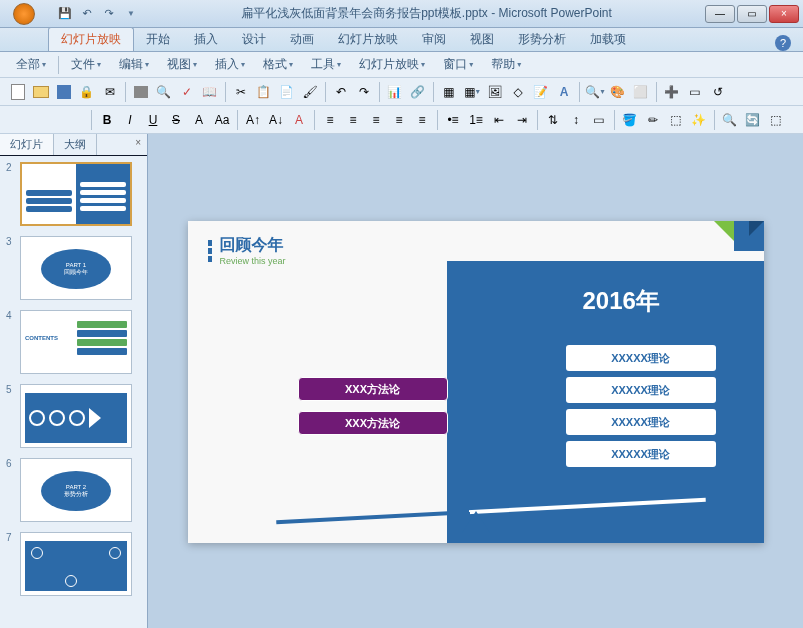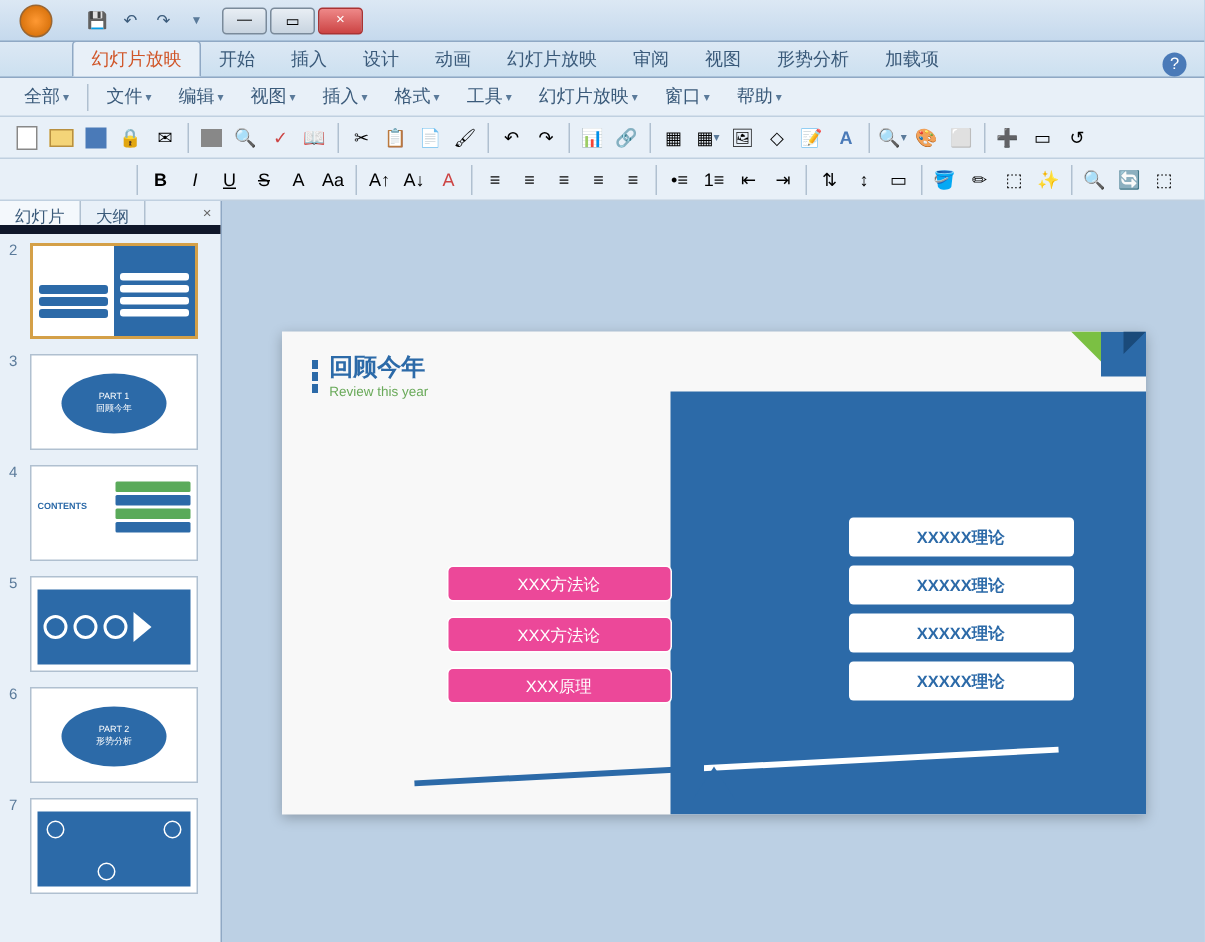--- a/index.html
+++ b/index.html
@@ -29,21 +29,21 @@
 .dd { font-size: 8px; color: #5a7a9a; }
 
 
 .toolbar-row { height: 28px; background: #e8f0f8; display: flex; align-items: center; padding: 0 8px; gap: 3px; border-bottom: 1px solid #c0d0e0; }
 .tb-btn { width: 20px; height: 20px; display: flex; align-items: center; justify-content: center; font-size: 12px; cursor: pointer; border-radius: 2px; }
 .tb-sep { width: 1px; height: 20px; background: #b0c0d0; margin: 0 2px; }
 
 
 .main-area { display: flex; height: 496px; background: #d4e2f0; }
 .slide-panel { width: 148px; background: #e8f0f8; border-right: 1px solid #8fa8c4; display: flex; flex-direction: column; }
-.panel-tabs { height: 22px; display: flex; border-bottom: 6px solid #0f172a; }
+.panel-tabs { height: 22px; display: flex; border-bottom: 1px solid #0f172a; }
 .panel-tab { padding: 3px 10px; font-size: 11px; color: #3a5a7a; cursor: pointer; border-right: 1px solid #b0c0d0; }
 .panel-tab.active { background: #f4f8fc; }
 .panel-close { margin-left: auto; padding: 3px 6px; font-size: 10px; color: #666; cursor: pointer; }
 .thumbs { flex: 1; overflow-y: auto; padding: 6px; }
 .thumb-row { display: flex; gap: 4px; margin-bottom: 10px; }
 .thumb-num { width: 10px; font-size: 10px; color: #5a7a9a; }
 .thumb { width: 112px; height: 64px; background: #fff; border: 1px solid #b0c0d0; cursor: pointer; position: relative; overflow: hidden; }
 .thumb.active { border: 2px solid #d4a048; }
 
 
@@ -73,21 +73,21 @@
 .slide-sub { font-size: 9px; color: #6aaa5a; }
 .slide-corner { position: absolute; right: 0; top: 0; width: 80px; height: 40px; }
 .sc-tri1 { position: absolute; right: 30px; top: 0; width: 0; height: 0; border-right: 20px solid #7bc043; border-bottom: 20px solid transparent; }
 .sc-sq { position: absolute; right: 0; top: 0; width: 30px; height: 30px; background: #2c6aa8; }
 .sc-tri2 { position: absolute; right: 0; top: 0; width: 0; height: 0; border-left: 15px solid #1a4a7a; border-bottom: 15px solid transparent; }
 
 .slide-right { position: absolute; right: 0; top: 40px; width: 55%; height: 282px; background: #2c6aa8; }
 .year-l { position: absolute; left: 18%; top: 74px; font-size: 22px; font-weight: bold; color: #2c6aa8; }
 .year-r { position: absolute; right: 18%; top: 64px; font-size: 24px; font-weight: bold; color: #fff; }
 
-.box-l { position: absolute; left: 110px; width: 150px; height: 24px; background: #ec4899; color: #fff; border: 1px solid #fff; border-radius: 4px; font-size: 11px; display: flex; align-items: center; justify-content: center; }
+.box-l { position: absolute; left: 110px; width: 150px; height: 24px; background: #701a75; color: #fff; border: 1px solid #fff; border-radius: 4px; font-size: 11px; display: flex; align-items: center; justify-content: center; font-weight: bold; }
 .box-r { position: absolute; right: 48px; width: 150px; height: 26px; background: #fff; color: #2c6aa8; border-radius: 3px; font-size: 11px; font-weight: bold; display: flex; align-items: center; justify-content: center; }
 
 .fulcrum { position: absolute; left: 50%; bottom: 10px; transform: translateX(-50%); width: 0; height: 0; border-left: 14px solid transparent; border-right: 14px solid transparent; border-bottom: 22px solid #2c6aa8; }
 .lever { position: absolute; left: 88px; bottom: 30px; width: 430px; height: 4px; background: linear-gradient(to right, #2c6aa8 45%, #fff 45%); transform: rotate(-3deg); transform-origin: center; }
 
 
 .ic-new { background: #fff; border: 1px solid #888; width: 14px; height: 16px; }
 .ic-open { background: #f4d478; border: 1px solid #b89040; width: 16px; height: 12px; }
 .ic-save { background: #4a7ab8; width: 14px; height: 14px; }
 .ic-print { background: #888; width: 14px; height: 12px; }
@@ -98,20 +98,21 @@
 <div class="titlebar">
   <div class="office-btn">
       <div class="office-logo"></div>
     </div>
   <div class="qat">
     <div class="qat-btn">💾</div>
     <div class="qat-btn">↶</div>
     <div class="qat-btn">↷</div>
     <div class="qat-btn dd">▼</div>
   </div>
+  <div class="title-text">扁平化浅灰低面背景年会商务报告ppt模板.pptx - Microsoft PowerPoint</div>
   <div class="win-controls">
     <div class="win-btn">—</div>
     <div class="win-btn">▭</div>
     <div class="win-btn win-close">×</div>
   </div>
 </div>
 
 <div class="ribbon-tabs">
   <div class="ribbon-tab active">幻灯片放映</div>
   <div class="ribbon-tab">开始</div>
@@ -347,24 +348,24 @@
           <div class="slide-title">回顾今年</div>
           <div class="slide-sub">Review this year</div>
         </div>
       </div>
       <div class="slide-corner">
         <div class="sc-tri1"></div>
           <div class="sc-sq"></div>
           <div class="sc-tri2"></div>
       </div>
       <div class="slide-right"></div>
+      <div class="year-r">2016年</div>
 
       <div class="box-l" style="top:156px">XXX方法论</div>
       <div class="box-l" style="top:190px">XXX方法论</div>
-      <div class="box-l" style="top:224px">XXX原理</div>
 
       <div class="box-r" style="top:124px">XXXXX理论</div>
       <div class="box-r" style="top:156px">XXXXX理论</div>
       <div class="box-r" style="top:188px">XXXXX理论</div>
       <div class="box-r" style="top:220px">XXXXX理论</div>
 
       <div class="lever"></div>
       <div class="fulcrum"></div>
     </div>
   </div>

